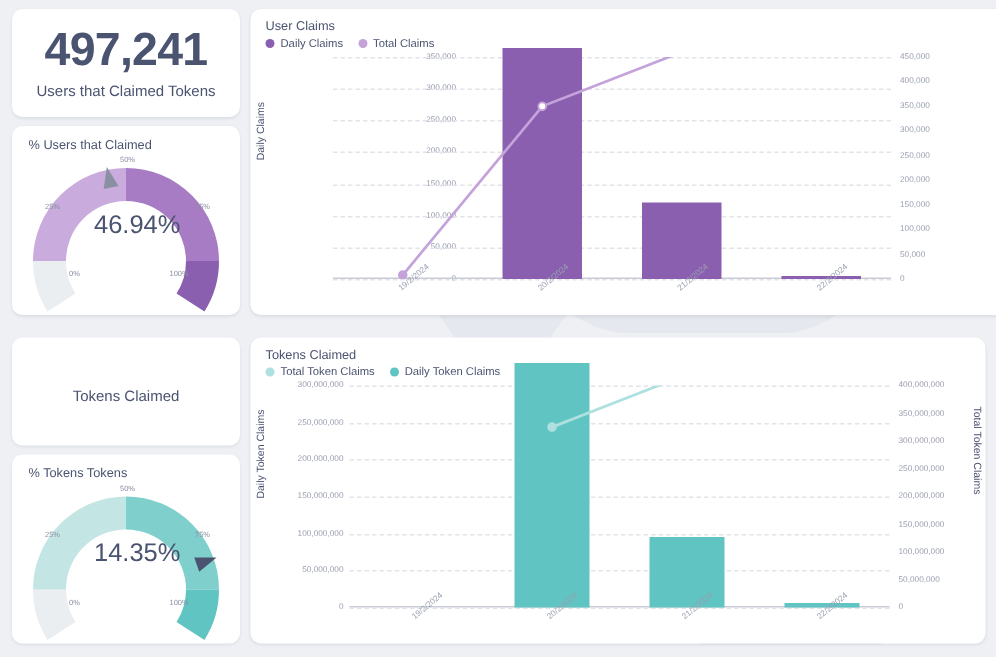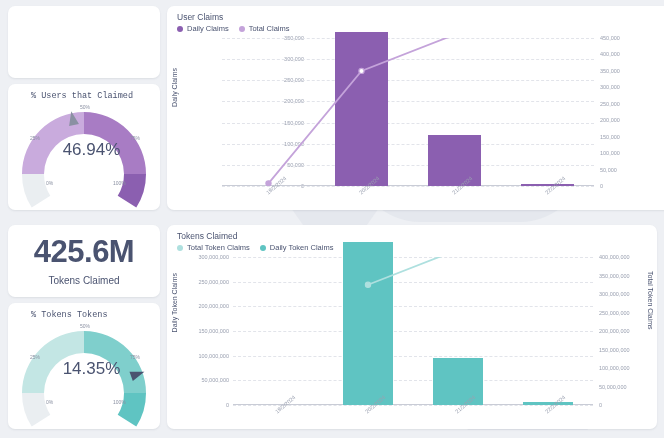--- a/index.html
+++ b/index.html
@@ -49,22 +49,22 @@
   
   .kpi { display:flex; flex-direction:column; align-items:center; justify-content:center; }
   .kpi-value {
     font-size: 31px; font-weight: 700; color: #4a5370; letter-spacing: -.5px;
     line-height: 1.05;
   }
   .kpi-label { font-size: 10px; color: #4a5370; margin-top: 6px; }
 
   
   .gauge-title {
-    position: absolute; left: 23px; top: 7px;
-    font-size: 8.5px; color: #4a5370; font-family: Liberation Mono, monospace;
+    position: absolute; left: 11px; top: 7px;
+    font-size: 8.5px; color: #4a5370;
   }
   .gauge-wrap { position:absolute; left:0; top:14px; width:100%; height:100%; }
   .gauge-value {
     position: absolute; width: 100%; text-align: center;
     top: 56px; font-size: 17px; color: #4a5370; padding-left: 15px;
   }
   .tick { position: absolute; font-size: 5px; color: #8a90a2; }
 
   
   .chart-title { position:absolute; left:10px; top:6px; font-size:8.5px; color:#4a5370; }
@@ -96,20 +96,22 @@
 
   <div class="watermark">
     <div class="wm-shape wm-c1"></div>
     <div class="wm-shape wm-c2"></div>
     <div class="wm-shape wm-tri"></div>
     <div class="wm-shape wm-tri2"></div>
     <div class="wm-shape wm-bar"></div>
   </div>
 
   <div class="card kpi" style="left:8px; top:6px; width:152px; height:72px;">
+    <div class="kpi-value">497,241</div>
+    <div class="kpi-label">Users that Claimed Tokens</div>
   </div>
 
   <div class="card" style="left:8px; top:84px; width:152px; height:126px;">
     <div class="gauge-title">% Users that Claimed</div>
     <div class="gauge-wrap">
       <svg width="152" height="112" viewBox="0 0 152 112">
         <g transform="translate(76,76)">
 
           <path d="M -52.3 33.6 A 62 62 0 0 1 -62 0 L -40 0 A 40 40 0 0 0 -33.7 21.7 Z" fill="#eaeef1"></path>
 
@@ -127,21 +129,20 @@
     </div>
     <div class="gauge-value">46.94%</div>
     <div class="tick" style="left:38px; top:96px;">0%</div>
     <div class="tick" style="left:22px; top:51px;">25%</div>
     <div class="tick" style="left:72px; top:20px;">50%</div>
     <div class="tick" style="left:122px; top:51px;">75%</div>
     <div class="tick" style="left:105px; top:96px;">100%</div>
   </div>
 
   <div class="card kpi" style="left:8px; top:225px; width:152px; height:72px;">
-    <div class="kpi-value">425.6M</div>
     <div class="kpi-label">Tokens Claimed</div>
   </div>
 
   <div class="card" style="left:8px; top:303px; width:152px; height:126px;">
     <div class="gauge-title">% Tokens Tokens</div>
     <div class="gauge-wrap">
       <svg width="152" height="112" viewBox="0 0 152 112">
         <g transform="translate(76,76)">
           <path d="M -52.3 33.6 A 62 62 0 0 1 -62 0 L -40 0 A 40 40 0 0 0 -33.7 21.7 Z" fill="#eaeef1"></path>
           <path d="M -62 0 A 62 62 0 0 1 0 -62 L 0 -40 A 40 40 0 0 0 -40 0 Z" fill="#C3E6E4"></path>

